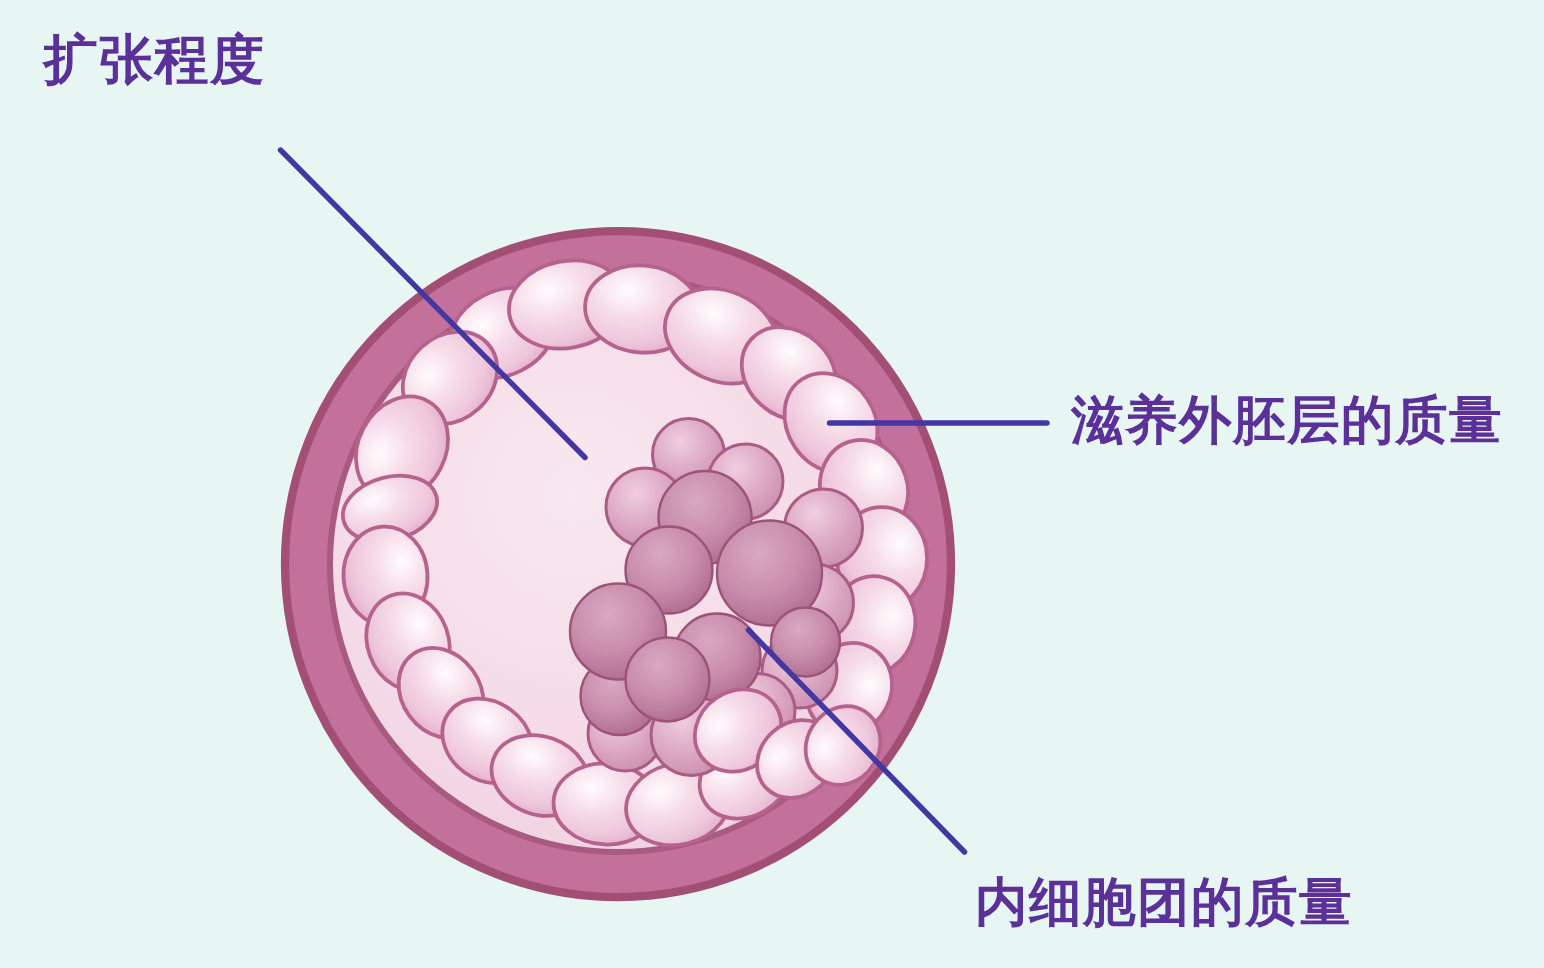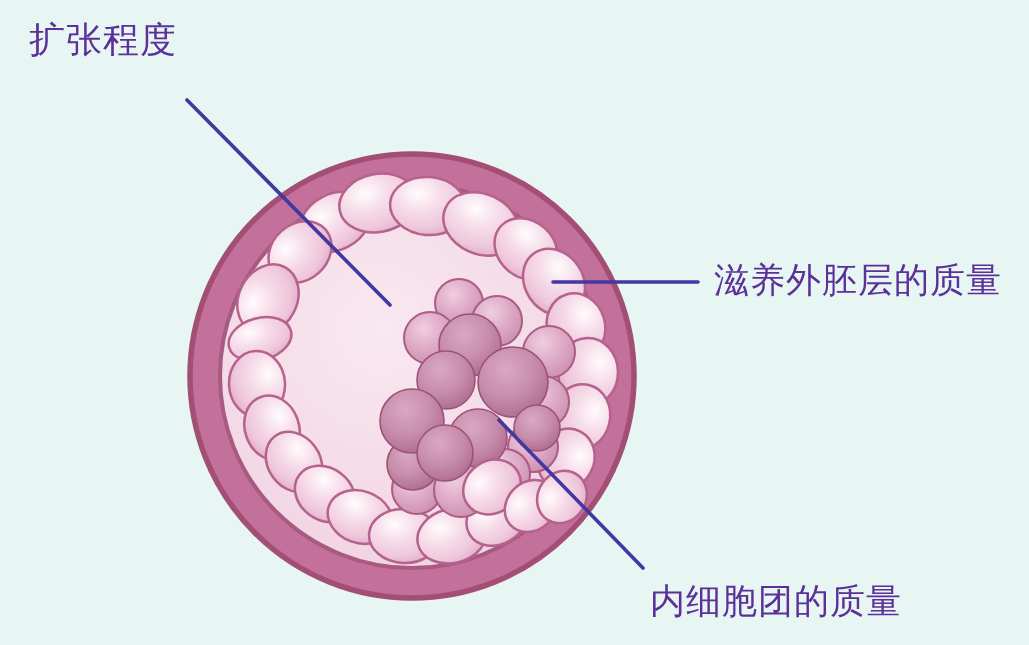--- a/index.html
+++ b/index.html
@@ -12,21 +12,21 @@
     --cell-light-stroke:#b5628d;
     --cell-med-stroke:#aa5c84;
     --cell-dark-stroke:#9b5377;
   }
   html,body{margin:0;padding:0;}
   body{
     width:1029px;height:645px;overflow:hidden;
     background:var(--background);
     font-family:"Liberation Sans",sans-serif;
   }
-  .stage{position:relative;width:826px;height:645px;}
+  .stage{position:relative;width:826px;height:645px;font-weight:bold;}
   svg{display:block;}
   .bg{fill:var(--background);}
   .ring{fill:var(--ring-fill);stroke:var(--ring-stroke);stroke-width:5.5;}
   .cavity{stroke:var(--ring-inner-stroke);stroke-width:4;}
   .cellL{stroke:var(--cell-light-stroke);stroke-width:2.5;}
   .cellM{stroke:var(--cell-med-stroke);stroke-width:2;}
   .cellD{stroke:var(--cell-dark-stroke);stroke-width:1.6;}
   .callout{stroke:var(--pointer-line);stroke-width:3.6;stroke-linecap:round;}
   .lbl{
     fill:var(--label-text);

